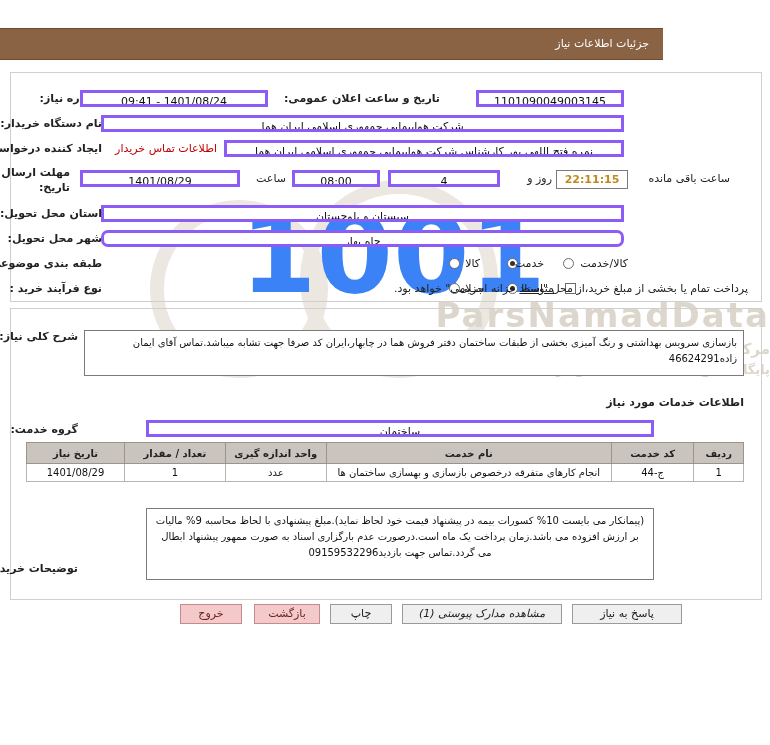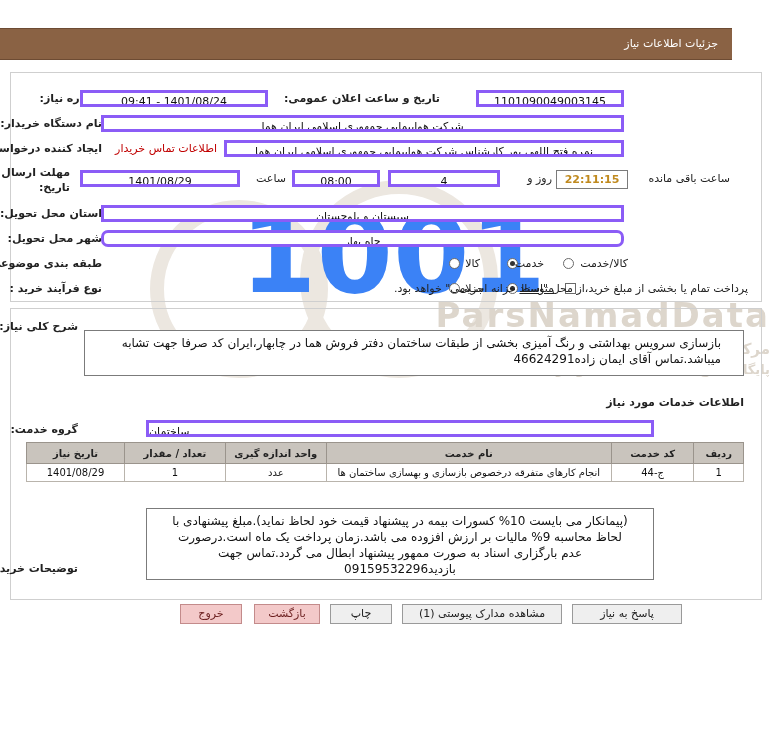--- a/index.html
+++ b/index.html
@@ -8,21 +8,21 @@
     background:#ffffff;
     font-family:"DejaVu Sans","Liberation Sans",sans-serif;
     font-size:11px;
     color:#222;
     overflow:hidden;
   }
   .page{position:relative;width:770px;height:745px;}
 
   
   .topbar{
-    position:absolute;left:0;top:28px;width:732px;height:30px;
+    position:absolute;left:0;top:28px;width:663px;height:30px;
     background:#8a6244;
     border-top:1px solid #6d4b33;border-bottom:1px solid #6d4b33;
   }
   .topbar .title{
     position:absolute;right:14px;top:8px;
     color:#ffffff;font-size:11px;
   }
 
   
   .watermark{
@@ -60,21 +60,21 @@
   .bold{font-weight:bold;}
   .fld{
     position:absolute;
     border:3px solid #8b5cf6;
     background:#ffffff;
     height:17px;line-height:17px;
     text-align:center;font-size:11px;color:#111;
     box-sizing:border-box;
     overflow:hidden;white-space:nowrap;
   }
-  .fld.r{text-align:left;}
+  .fld.r{text-align:center;}
   .red{color:#c00000;}
   .timer{
     position:absolute;border:1px solid #7b7b7b;background:#ffffff;
     height:17px;line-height:17px;text-align:center;
     color:#c08a1f;font-weight:bold;font-size:11px;
   }
 
   
   .radio{
     position:absolute;width:11px;height:11px;border-radius:50%;
@@ -86,22 +86,22 @@
     width:5px;height:5px;border-radius:50%;background:#333;
   }
   .chk{
     position:absolute;width:11px;height:11px;
     border:1px solid #6a6a6a;background:#fff;box-sizing:border-box;
   }
 
   
   .area{
     position:absolute;border:1px solid #7b7b7b;background:#ffffff;
-    text-align:right;padding:4px 22px;box-sizing:border-box;
-    font-size:12px;line-height:16px;color:#111;
+    text-align:right;padding:4px 6px;box-sizing:border-box;
+    font-size:10px;line-height:16px;color:#111;
     white-space:pre-wrap;
   }
 
   
   .section-title{
     position:absolute;font-size:11px;font-weight:bold;color:#222;
   }
 
   
   table.grid{
@@ -188,21 +188,21 @@
   <div class="lbl bold" style="right:668px;top:282px;">نوع فرآیند خرید :</div>
   <div class="radio" style="right:310px;top:283px;"></div>
   <div class="lbl" style="right:286px;top:282px;">جزیی</div>
   <div class="radio on" style="right:252px;top:283px;"></div>
   <div class="lbl" style="right:216px;top:282px;text-decoration:underline;">متوسط</div>
   <div class="chk" style="right:194px;top:283px;"></div>
   <div class="lbl" style="right:22px;top:282px;">پرداخت تمام یا بخشی از مبلغ خرید،از محل "اسناد خزانه اسـلامی" خواهد بود.</div>
 
   <div class="panel panel2"></div>
 
-  <div class="lbl bold" style="right:692px;top:320px;">شرح کلی نیاز:</div>
+  <div class="lbl bold" style="right:692px;top:330px;">شرح کلی نیاز:</div>
   <div class="area" style="right:26px;top:330px;width:660px;height:46px;">بازسازی سرویس بهداشتی و رنگ آمیزی بخشی از طبقات ساختمان دفتر فروش هما در چابهار،ایران کد صرفا جهت تشابه میباشد.تماس آقای ایمان زاده46624291</div>
 
   <div class="section-title" style="right:26px;top:396px;">اطلاعات خدمات مورد نیاز</div>
 
   <div class="lbl bold" style="right:692px;top:423px;">گروه خدمت:</div>
   <div class="fld r" style="right:116px;top:420px;width:508px;">ساختمان</div>
 
   <table class="grid" style="right:26px;top:442px;width:718px;">
     <thead>
       <tr>
@@ -223,18 +223,18 @@
         <td>1</td>
         <td>1401/08/29</td>
       </tr>
     </tbody>
   </table>
 
   <div class="lbl bold" style="right:692px;top:562px;">توضیحات خریدار:</div>
   <div class="area" style="right:116px;top:508px;width:508px;height:72px;text-align:center;">(پیمانکار می بایست 10% کسورات بیمه در پیشنهاد قیمت خود لحاظ نماید).مبلغ پیشنهادی با لحاظ محاسبه 9% مالیات بر ارزش افزوده می باشد.زمان پرداخت یک ماه است.درصورت عدم بارگزاری اسناد به صورت ممهور پیشنهاد ابطال می گردد.تماس جهت بازدید09159532296</div>
 
   <div class="btn" style="right:88px;top:604px;width:110px;">پاسخ به نیاز</div>
-  <div class="btn" style="right:208px;top:604px;width:160px;">مشاهده مدارک پیوستی (1)</div>
+  <div class="btn" style="right:208px;top:604px;width:160px;font-style:italic;">مشاهده مدارک پیوستی (1)</div>
   <div class="btn" style="right:378px;top:604px;width:62px;">چاپ</div>
   <div class="btn back" style="right:450px;top:604px;width:66px;">بازگشت</div>
   <div class="btn exit" style="right:528px;top:604px;width:62px;">خروج</div>
 
 </div>
 
 </body></html>

